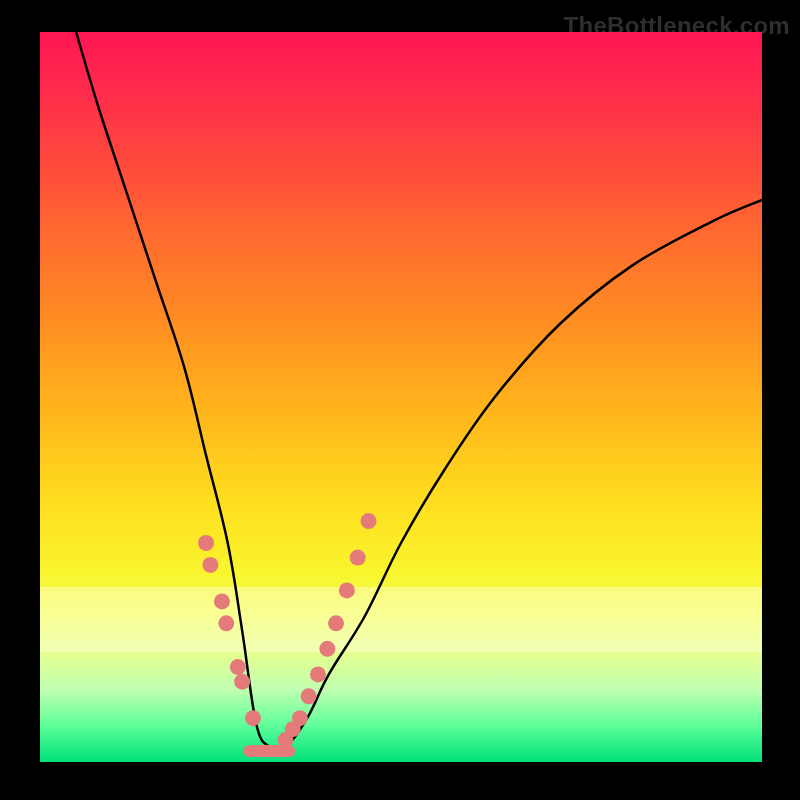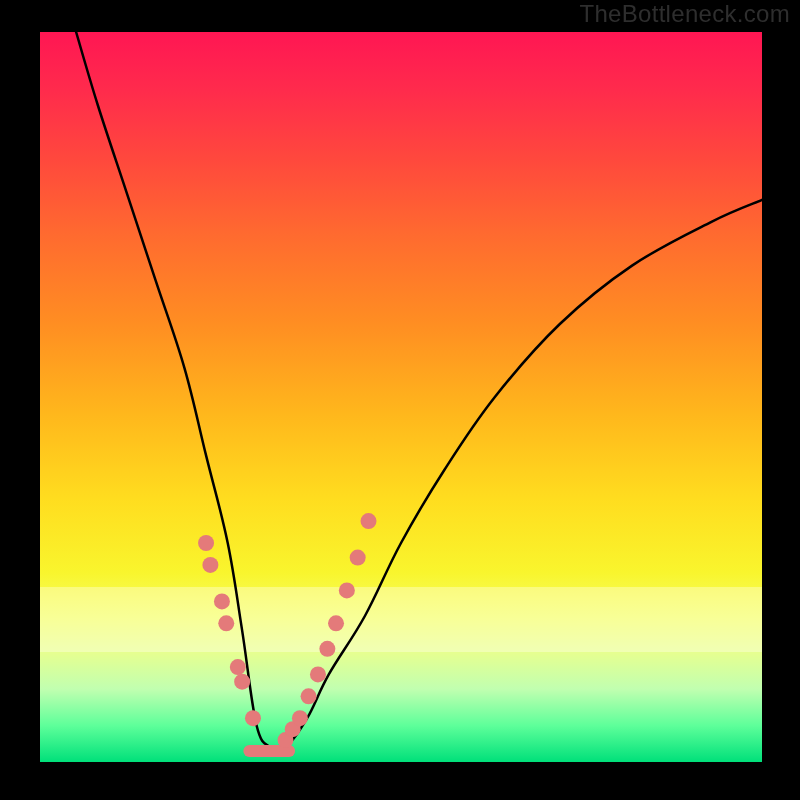--- a/index.html
+++ b/index.html
@@ -12,25 +12,25 @@
     overflow: hidden;
   }
   .frame {
     position: relative;
     width: 800px;
     height: 800px;
     background: #000;
   }
   .watermark {
     position: absolute;
-    top: 0;
+    top: 12px;
     right: 10px;
     color: #2e2e2e;
     font-size: 24px;
-    font-weight: 400;
+    font-weight: 700;
     letter-spacing: 0.3px;
     user-select: none;
     margin-left: 28px;
   }
   .plot-area {
     position: absolute;
     left: 40px;
     top: 32px;
     width: 722px;
     height: 730px;

